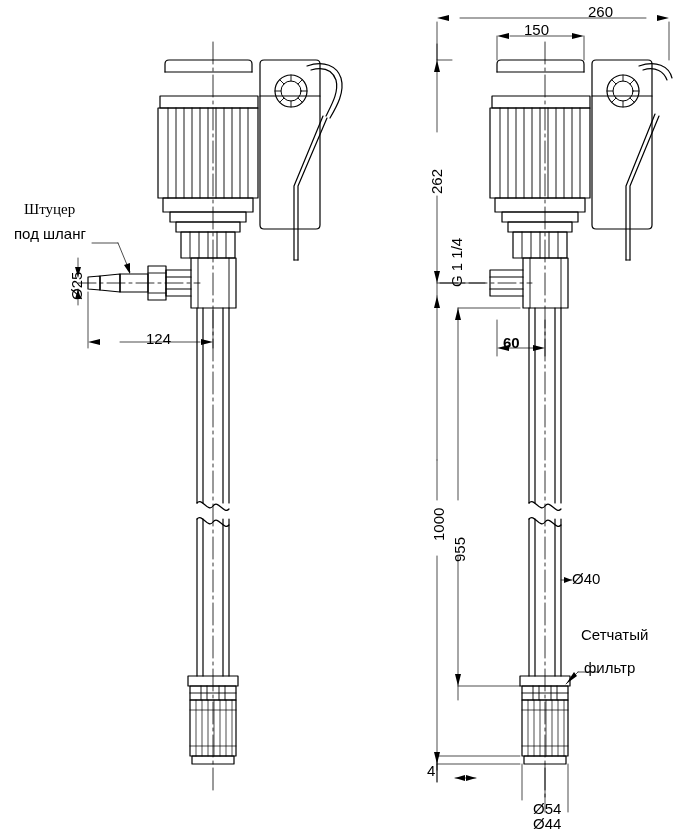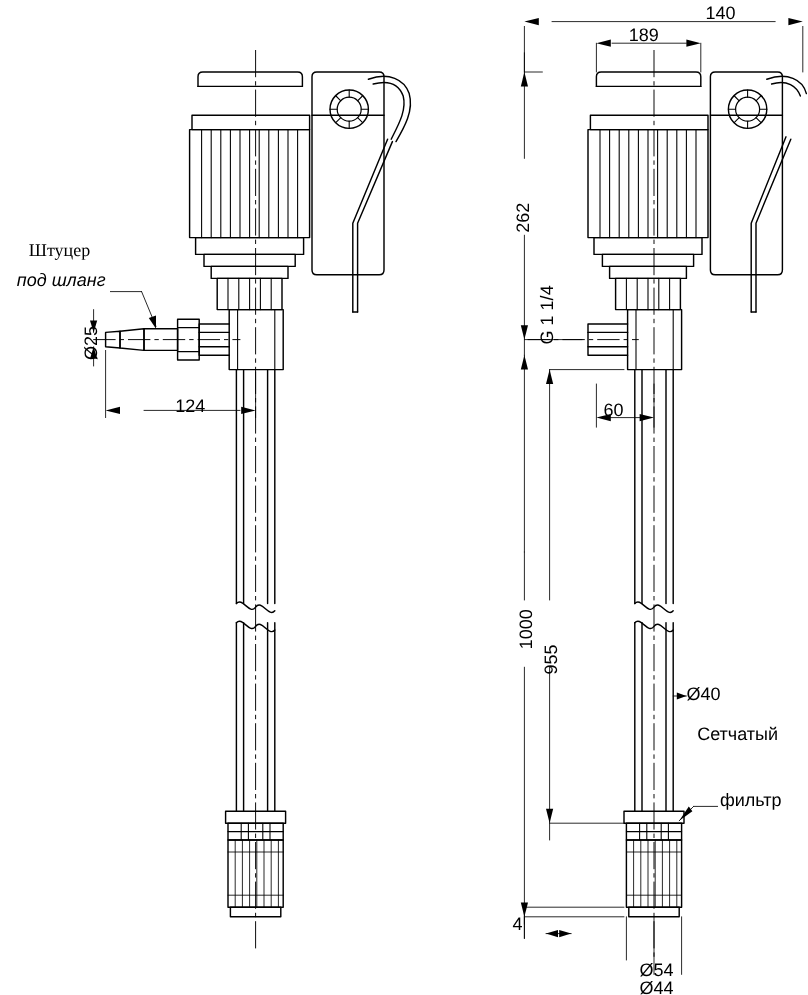--- a/index.html
+++ b/index.html
@@ -345,31 +345,31 @@
         <path d="M545 348 L533 345 L533 351 Z" fill="#000" stroke="none"></path>
         <path d="M455 778 L465 775 L465 781 Z" fill="#000" stroke="none"></path>
         <path d="M476 778 L466 775 L466 781 Z" fill="#000" stroke="none"></path>
         <path d="M572 580 L564 577 L564 583 Z" fill="#000" stroke="none"></path>
         <path d="M566 684 L574 672 L577 676 Z" fill="#000" stroke="none"></path>
       </g>
     </g>
   </svg>
 
   <div class="lbl" style="left:24px; top:201px;font-family:Liberation Serif, serif;">Штуцер</div>
-  <div class="lbl" style="left:14px; top:225px;font-style:italic;">под шланг</div>
+  <div class="lbl" style="left:14px; top:225px;">под шланг</div>
   <div class="lbl rot" style="left:68px; top:300px; transform:rotate(-90deg);">Ø25</div>
   <div class="lbl" style="left:146px; top:330px;">124</div>
 
-  <div class="lbl" style="left:588px; top:3px;">140</div>
-  <div class="lbl" style="left:524px; top:21px;">189</div>
+  <div class="lbl" style="left:588px; top:3px;">260</div>
+  <div class="lbl" style="left:524px; top:21px;">150</div>
   <div class="lbl rot" style="left:428px; top:194px; transform:rotate(-90deg);">262</div>
   <div class="lbl rot" style="left:448px; top:287px; transform:rotate(-90deg);">G 1 1/4</div>
-  <div class="lbl" style="left:503px; top:334px;">60</div>
+  <div class="lbl" style="left:503px; top:334px;font-weight:bold;">60</div>
   <div class="lbl rot" style="left:430px; top:541px; transform:rotate(-90deg);">1000</div>
   <div class="lbl rot" style="left:451px; top:562px; transform:rotate(-90deg);">955</div>
   <div class="lbl" style="left:572px; top:570px;">Ø40</div>
-  <div class="lbl" style="left:581px; top:604px;">Сетчатый</div>
-  <div class="lbl" style="left:600px; top:659px;">фильтр</div>
+  <div class="lbl" style="left:581px; top:626px;">Сетчатый</div>
+  <div class="lbl" style="left:584px; top:659px;">фильтр</div>
   <div class="lbl" style="left:427px; top:762px;">4</div>
   <div class="lbl" style="left:533px; top:815px;">Ø44</div>
   <div class="lbl" style="left:533px; top:800px;text-align:center;">Ø54</div>
 
 </div>
 
 </body></html>

